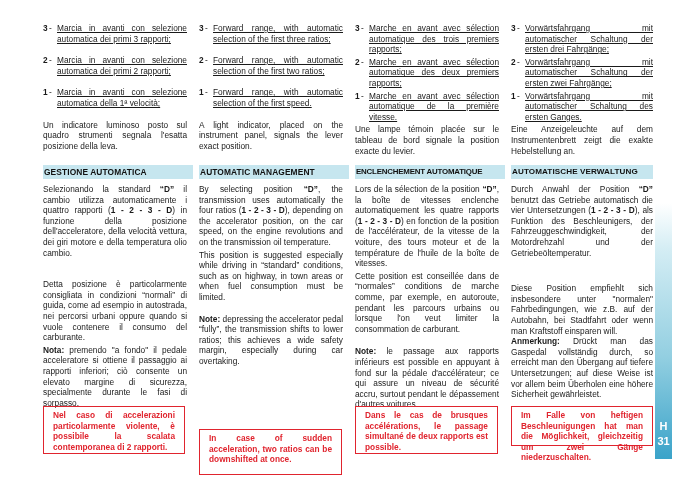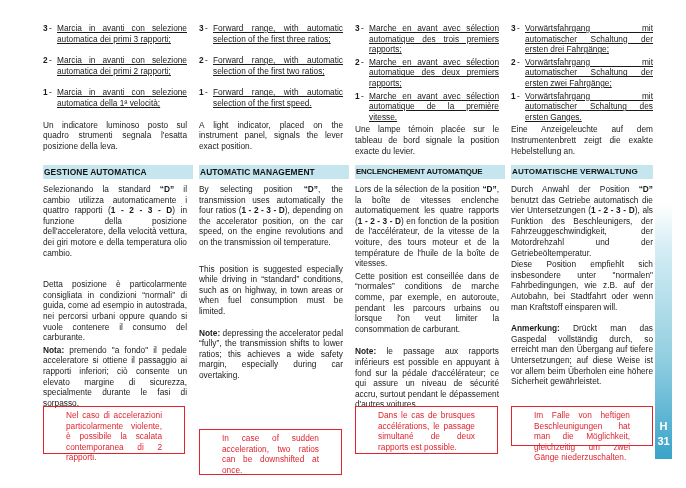--- a/index.html
+++ b/index.html
@@ -11,22 +11,22 @@
   .c3 { left: 355px; }
   .c4 { left: 511px; width: 142px; }
   .item { position: relative; padding-left: 10px; text-align: justify; }
   .item .num { position: absolute; left: 0; top: 0; font-weight: bold; }
   .item .dash { position: absolute; left: 6px; }
   .item .txt { display: block; padding-left: 4px; text-decoration: underline; }
   .para { text-align: justify; }
   .band { position: absolute; top: 165px; height: 14px; background: #c6e6ef; }
   .hdr { position: absolute; top: 167px; font-weight: bold; font-size: 8.4px; line-height: 10px; letter-spacing: 0.1px; color: #111; white-space: nowrap; text-align: right; }
   .body-block { position: absolute; top: 184px; font-size: 8.3px; line-height: 10.6px; text-align: justify; }
-  .warn { position: absolute; border: 1.5px solid #e0242e; color: #e0242e; font-weight: normal;
-          font-size: 8.3px; line-height: 10.5px; padding: 3px 22px; text-align: justify; box-sizing: border-box; }
+  .warn { position: absolute; border: 1.5px solid #e0242e; color: #e0242e; font-weight: bold;
+          font-size: 8.3px; line-height: 10.5px; padding: 3px 9px; text-align: justify; box-sizing: border-box; }
   b { font-weight: bold; }
   .side { position: absolute; left: 655px; top: 203px; width: 17px; height: 256px;
           background: linear-gradient(to bottom, #ffffff 0%, #d4edf4 18%, #93cfe1 60%, #3aa3c9 100%); }
   .side-letter { position: absolute; left: 655px; width: 17px; text-align: center; color: #fff; font-weight: bold; font-size: 11px; }
 </style>
 </head>
 <body>
 
 <div class="col c1">
   <div class="item" style="margin-bottom:11px">
@@ -115,34 +115,34 @@
 <div class="hdr" style="left:512px;font-size:8.1px">AUTOMATISCHE VERWALTUNG</div>
 
 <div class="body-block" style="left:43px;width:144px">
   <div><span>Selezionando la standard </span><b>“D”</b><span> il cambio utilizza automaticamente i quattro rapporti (</span><b>1 - 2 - 3 - D</b><span>) in funzione della posizione dell'acceleratore, della velocità vettura, dei giri motore e della temperatura olio cambio.</span></div>
   <div style="margin-top:21px">Detta posizione è particolarmente consigliata in condizioni “normali” di guida, come ad esempio in autostrada, nei percorsi urbani oppure quando si vuole contenere il consumo del carburante.</div>
   <div style="margin-top:2px"><b>Nota:</b><span> premendo "a fondo" il pedale acceleratore si ottiene il passaggio ai rapporti inferiori; ciò consente un elevato margine di sicurezza, specialmente durante le fasi di sorpasso.</span></div>
 </div>
 
 <div class="body-block" style="left:199px;width:144px">
   <div><span>By selecting position </span><b>“D”</b><span>, the transmission uses automatically the four ratios (</span><b>1 - 2 - 3 - D</b><span>), depending on the accelerator position, on the car speed, on the engine revolutions and on the transmission oil temperature.</span></div>
-  <div style="margin-top:16px">This position is suggested especially while driving in “standard” conditions, such as on highway, in town areas or when fuel consumption must be limited.</div>
+  <div style="margin-top:2px">This position is suggested especially while driving in “standard” conditions, such as on highway, in town areas or when fuel consumption must be limited.</div>
   <div style="margin-top:11px"><b>Note:</b><span> depressing the accelerator pedal “fully”, the transmission shifts to lower ratios; this achieves a wide safety margin, especially during car overtaking.</span></div>
 </div>
 
 <div class="body-block" style="left:355px;width:144px">
   <div><span>Lors de la sélection de la position </span><b>“D”</b><span>, la boîte de vitesses enclenche automatiquement les quatre rapports (</span><b>1 - 2 - 3 - D</b><span>) en fonction de la position de l'accélérateur, de la vitesse de la voiture, des tours moteur et de la température de l'huile de la boîte de vitesses.</span></div>
   <div style="margin-top:2px">Cette position est conseillée dans de “normales” conditions de marche comme, par exemple, en autoroute, pendant les parcours urbains ou lorsque l'on veut limiter la consommation de carburant.</div>
   <div style="margin-top:12px"><b>Note:</b><span> le passage aux rapports inférieurs est possible en appuyant à fond sur la pédale d'accélérateur; ce qui assure un niveau de sécurité accru, surtout pendant le dépassement d'autres voitures.</span></div>
 </div>
 
 <div class="body-block" style="left:511px;width:142px">
   <div><span>Durch Anwahl der Position </span><b>“D”</b><span> benutzt das Getriebe automatisch die vier Untersetzungen (</span><b>1 - 2 - 3 - D</b><span>), als Funktion des Beschleunigers, der Fahrzeuggeschwindigkeit, der Motordrehzahl und der Getriebeöltemperatur.</span></div>
-  <div style="margin-top:1px">Diese Position empfiehlt sich insbesondere unter "normalen" Fahrbedingungen, wie z.B. auf der Autobahn, bei Stadtfahrt oder wenn man Kraftstoff einsparen will.</div>
-  <div style="margin-top:11px"><b>Anmerkung:</b><span> Drückt man das Gaspedal vollständig durch, so erreicht man den Übergang auf tiefere Untersetzungen; auf diese Weise ist vor allem beim Überholen eine höhere Sicherheit gewährleistet.</span></div>
+  <div style="margin-top:25px">Diese Position empfiehlt sich insbesondere unter "normalen" Fahrbedingungen, wie z.B. auf der Autobahn, bei Stadtfahrt oder wenn man Kraftstoff einsparen will.</div>
+  <div style=""><b>Anmerkung:</b><span> Drückt man das Gaspedal vollständig durch, so erreicht man den Übergang auf tiefere Untersetzungen; auf diese Weise ist vor allem beim Überholen eine höhere Sicherheit gewährleistet.</span></div>
 </div>
 
 <div class="warn" style="left:43px;top:406px;width:142px;height:48px">Nel caso di accelerazioni particolarmente violente, è possibile la scalata contemporanea di 2 rapporti.</div>
 <div class="warn" style="left:199px;top:429px;width:143px;height:46px">In case of sudden acceleration, two ratios can be downshifted at once.</div>
 <div class="warn" style="left:355px;top:406px;width:143px;height:48px">Dans le cas de brusques accélérations, le passage simultané de deux rapports est possible.</div>
 <div class="warn" style="left:511px;top:406px;width:142px;height:40px">Im Falle von heftigen Beschleunigungen hat man die Möglichkeit, gleichzeitig um zwei Gänge niederzuschalten.</div>
 
 <div class="side"></div>
 <div class="side-letter" style="top:420px">H</div>
 <div class="side-letter" style="top:435px">31</div>

